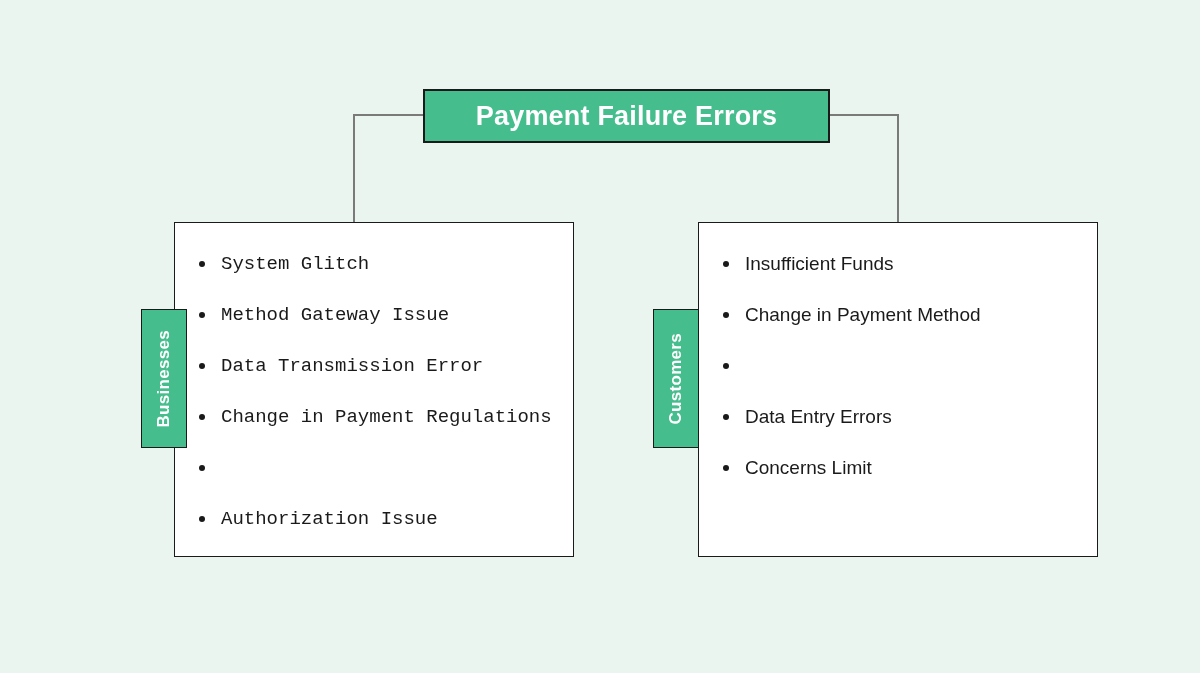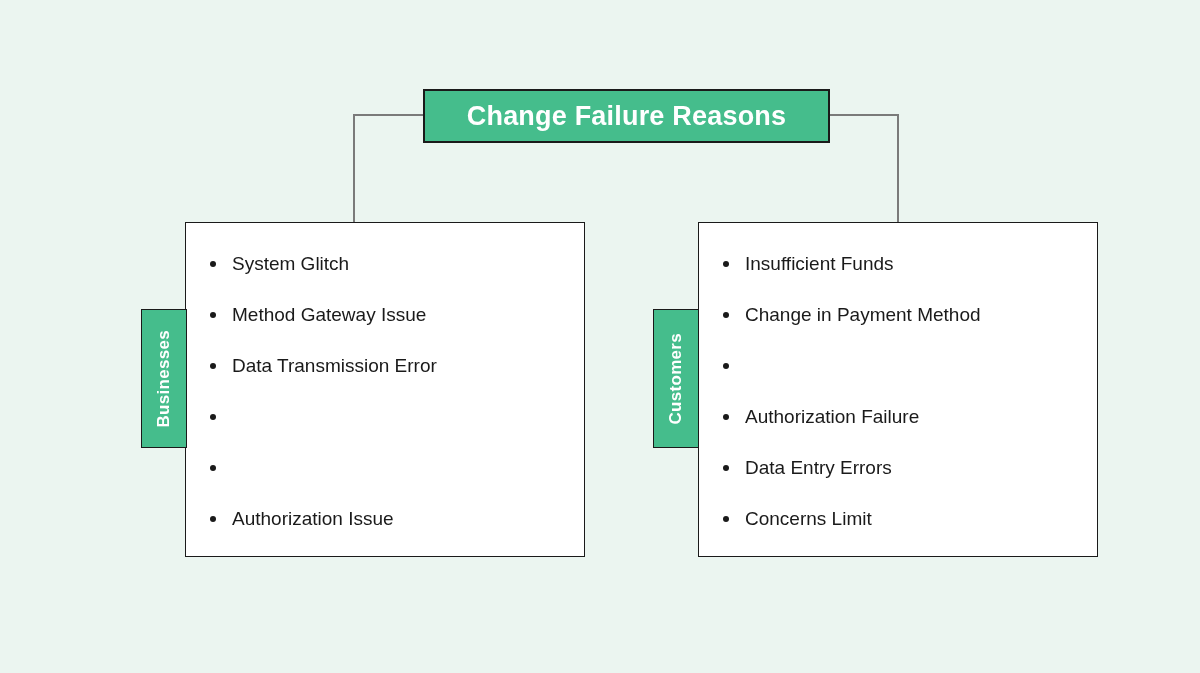--- a/index.html
+++ b/index.html
@@ -51,21 +51,21 @@
   #conn-right-h{left:829px;top:114px;width:70px;}
   #conn-right-v{left:897px;top:114px;height:108px;}
   .reason-box{
     position:absolute;
     top:222px;
     width:400px;height:335px;
     background:var(--box-bg);
     border:1.5px solid var(--border-dark);
     z-index:2;
   }
-  .reason-box.left{left:185px;}
+  .reason-box.left{left:174px;font-family:Liberation Mono, monospace;}
   .reason-box.right{left:698px;}
   .reasons-list{
     list-style:none;
     padding:15px 0 0 24px;
   }
   .reasons-list li{
     height:51px;
     display:flex;
     align-items:center;
   }
@@ -101,21 +101,21 @@
     letter-spacing:.3px;
     white-space:nowrap;
   }
 </style>
 </head>
 <body>
 
 <div class="canvas">
 
   <div class="title-node">
-    <span class="title-text">Change Failure Reasons</span>
+    <span class="title-text">Payment Failure Errors</span>
   </div>
 
   <div class="line h" id="conn-left-h"></div>
   <div class="line v" id="conn-left-v"></div>
   <div class="line h" id="conn-right-h"></div>
   <div class="line v" id="conn-right-v"></div>
 
   <div class="reason-box left">
     <ul class="reasons-list">
       <li>
@@ -125,20 +125,21 @@
       <li>
           <span class="bullet"></span>
           <span class="item-text">Method Gateway Issue</span>
         </li>
       <li>
           <span class="bullet"></span>
           <span class="item-text">Data Transmission Error</span>
         </li>
       <li>
           <span class="bullet"></span>
+          <span class="item-text">Change in Payment Regulations</span>
         </li>
       <li>
           <span class="bullet"></span>
         </li>
       <li>
           <span class="bullet"></span>
           <span class="item-text">Authorization Issue</span>
         </li>
     </ul>
   </div>
@@ -151,24 +152,20 @@
         </li>
       <li>
           <span class="bullet"></span>
           <span class="item-text">Change in Payment Method</span>
         </li>
       <li>
           <span class="bullet"></span>
         </li>
       <li>
           <span class="bullet"></span>
-          <span class="item-text">Authorization Failure</span>
-        </li>
-      <li>
-          <span class="bullet"></span>
           <span class="item-text">Data Entry Errors</span>
         </li>
       <li>
           <span class="bullet"></span>
           <span class="item-text">Concerns Limit</span>
         </li>
     </ul>
   </div>
 
   <div class="side-tab businesses">

